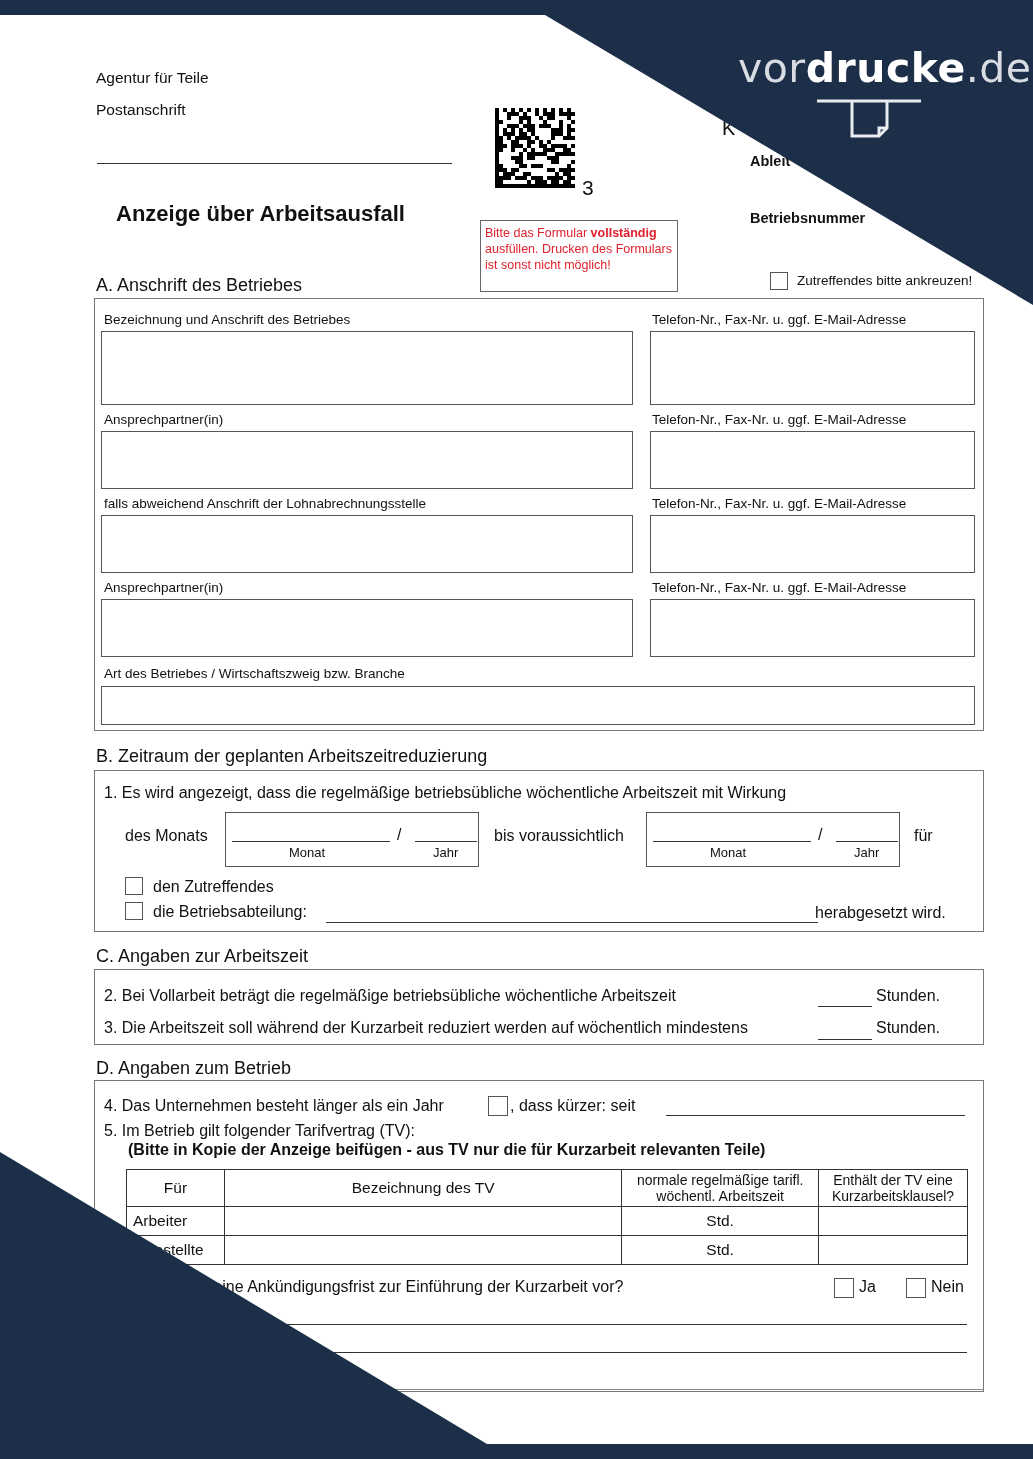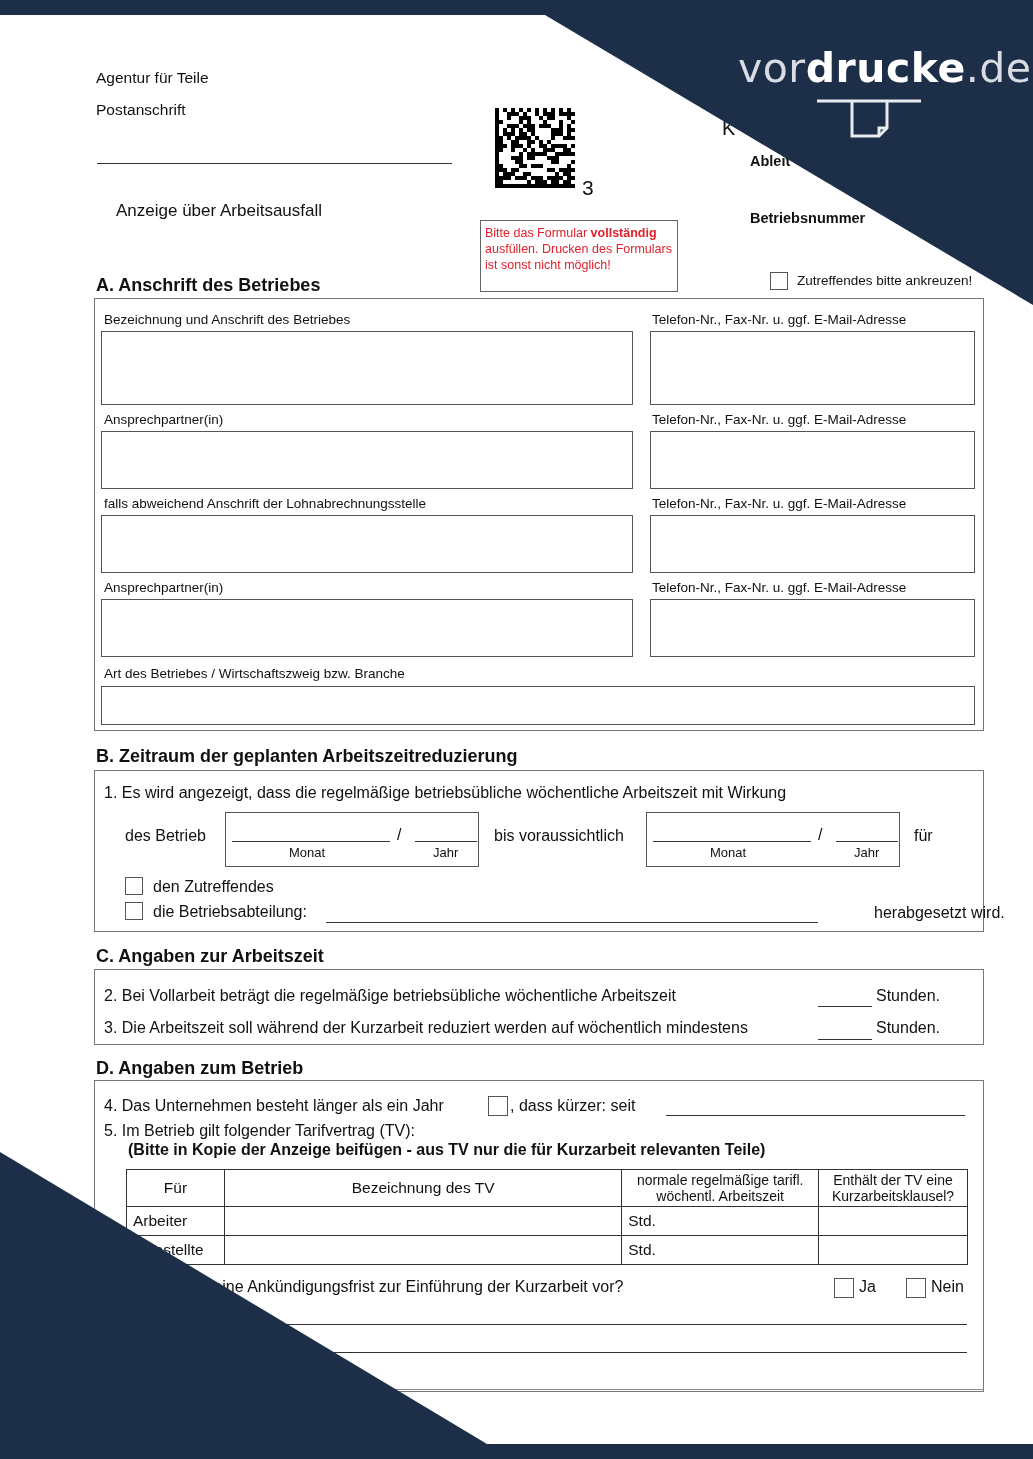--- a/index.html
+++ b/index.html
@@ -6,42 +6,42 @@
   body {
     width: 1033px; height: 1459px; position: relative; overflow: hidden;
     background: #ffffff; color: #111;
     font-family: "Liberation Sans", sans-serif;
   }
   .abs { position: absolute; }
   .t13 { font-size: 14.5px; }
   .lbl { font-size: 13.5px; color: #111; text-align: right; }
   .box { position: absolute; border: 1.3px solid #555; background: #fff; box-sizing: border-box; }
   .frame { position: absolute; border: 1.5px solid #777; box-sizing: border-box; }
-  .sect { font-size: 18px; font-weight: bold; position: absolute; }
+  .sect { font-size: 18px; font-weight: normal; position: absolute; }
   .cb { position: absolute; width: 18px; height: 18px; border: 1.3px solid #555; background: #fff; box-sizing: border-box; }
   .line { position: absolute; border-bottom: 1.3px solid #333; height: 0; }
   .body-text { position: absolute; font-size: 16px; white-space: nowrap; }
   .small { font-size: 13px; position: absolute; text-align: center; }
   table.tv { position: absolute; border-collapse: collapse; left: 126px; top: 1169px; width: 842px; font-size: 15.5px; }
   table.tv td { border: 1.3px solid #333; padding: 0 6px; height: 28px; }
   table.tv tr.head td { height: 36px; text-align: center; font-size: 15.5px; line-height: 16px; }
   table.tv tr.head td.multi { font-size: 14px; }
-  .std { text-align: left; }
+  .std { text-align: center; }
   #overlay { position: absolute; left: 0; top: 0; width: 1033px; height: 1459px; pointer-events: none; }
   .logo { position: absolute; left: 738px; top: 44px; font-size: 41px; color: #d9dde3; letter-spacing: 0.5px; font-family: "DejaVu Sans", sans-serif; }
   .logo b { color: #ffffff; font-weight: bold; }
   .qr { position: absolute; left: 495px; top: 108px; width: 80px; height: 80px; }
 </style>
 </head>
 <body>
 
 <div class="abs t13" style="left:96px;top:69px;font-size:15.5px">Agentur für Teile</div>
 <div class="abs t13" style="left:96px;top:101px;font-size:15.5px">Postanschrift</div>
 <div class="line" style="left:97px;top:163px;width:355px"></div>
-<div class="abs" style="left:116px;top:201px;font-size:17px;font-weight:normal">Anzeige über Arbeitsausfall</div>
+<div class="abs" style="left:116px;top:201px;font-size:22px;font-weight:bold">Anzeige über Arbeitsausfall</div>
 
 <svg class="qr" viewBox="0 0 20 20" shape-rendering="crispEdges">
   <rect x="0" y="0" width="1" height="20" fill="#000"></rect>
   <rect x="0" y="19" width="20" height="1" fill="#000"></rect>
   <g id="qr-cells" fill="#000">
       <rect x="2" y="0" width="1" height="1"></rect>
       <rect x="4" y="0" width="1" height="1"></rect>
       <rect x="6" y="0" width="1" height="1"></rect>
       <rect x="8" y="0" width="1" height="1"></rect>
       <rect x="10" y="0" width="1" height="1"></rect>
@@ -255,21 +255,21 @@
 <div class="abs lbl" style="left:652px;top:580px">Telefon-Nr., Fax-Nr. u. ggf. E-Mail-Adresse</div>
 <div class="box" style="left:650px;top:599px;width:325px;height:58px"></div>
 
 <div class="abs lbl" style="left:104px;top:666px">Art des Betriebes / Wirtschaftszweig bzw. Branche</div>
 <div class="box" style="left:101px;top:686px;width:874px;height:39px"></div>
 
 <div class="sect" style="left:96px;top:746px">B.  Zeitraum der geplanten Arbeitszeitreduzierung</div>
 <div class="frame" style="left:94px;top:770px;width:890px;height:162px"></div>
 <div class="body-text" style="left:104px;top:784px">1.  Es wird angezeigt, dass die regelmäßige betriebsübliche wöchentliche Arbeitszeit mit Wirkung</div>
 
-<div class="body-text" style="left:125px;top:827px">des Betrieb</div>
+<div class="body-text" style="left:125px;top:827px">des Monats</div>
 <div class="abs" style="left:225px;top:812px;width:254px;height:55px;border:1.3px solid #555;box-sizing:border-box">
   <div class="line" style="left:6px;top:28px;width:158px"></div>
   <div class="abs" style="left:171px;top:13px;font-size:16px">/</div>
   <div class="line" style="left:189px;top:28px;width:62px"></div>
   <div class="small" style="left:63px;top:32px">Monat</div>
   <div class="small" style="left:207px;top:32px">Jahr</div>
 </div>
 <div class="body-text" style="left:494px;top:827px">bis voraussichtlich</div>
 <div class="abs" style="left:646px;top:812px;width:254px;height:55px;border:1.3px solid #555;box-sizing:border-box">
   <div class="line" style="left:6px;top:28px;width:158px"></div>
@@ -278,21 +278,21 @@
   <div class="small" style="left:63px;top:32px">Monat</div>
   <div class="small" style="left:207px;top:32px">Jahr</div>
 </div>
 <div class="body-text" style="left:914px;top:827px">für</div>
 
 <div class="cb" style="left:125px;top:877px"></div>
 <div class="body-text" style="left:153px;top:878px">den Zutreffendes</div>
 <div class="cb" style="left:125px;top:902px"></div>
 <div class="body-text" style="left:153px;top:903px">die Betriebsabteilung:</div>
 <div class="line" style="left:326px;top:922px;width:492px"></div>
-<div class="body-text" style="left:874px;top:904px">herabgesetzt wird.</div>
+<div class="body-text" style="left:815px;top:904px">herabgesetzt wird.</div>
 
 <div class="sect" style="left:96px;top:946px">C.  Angaben zur Arbeitszeit</div>
 <div class="frame" style="left:94px;top:969px;width:890px;height:76px"></div>
 <div class="body-text" style="left:104px;top:987px">2.  Bei Vollarbeit beträgt die regelmäßige betriebsübliche wöchentliche Arbeitszeit</div>
 <div class="line" style="left:818px;top:1006px;width:54px"></div>
 <div class="body-text" style="left:876px;top:987px">Stunden.</div>
 <div class="body-text" style="left:104px;top:1019px">3.  Die Arbeitszeit soll während der Kurzarbeit reduziert werden auf wöchentlich mindestens</div>
 <div class="line" style="left:818px;top:1039px;width:54px"></div>
 <div class="body-text" style="left:876px;top:1019px">Stunden.</div>
 

